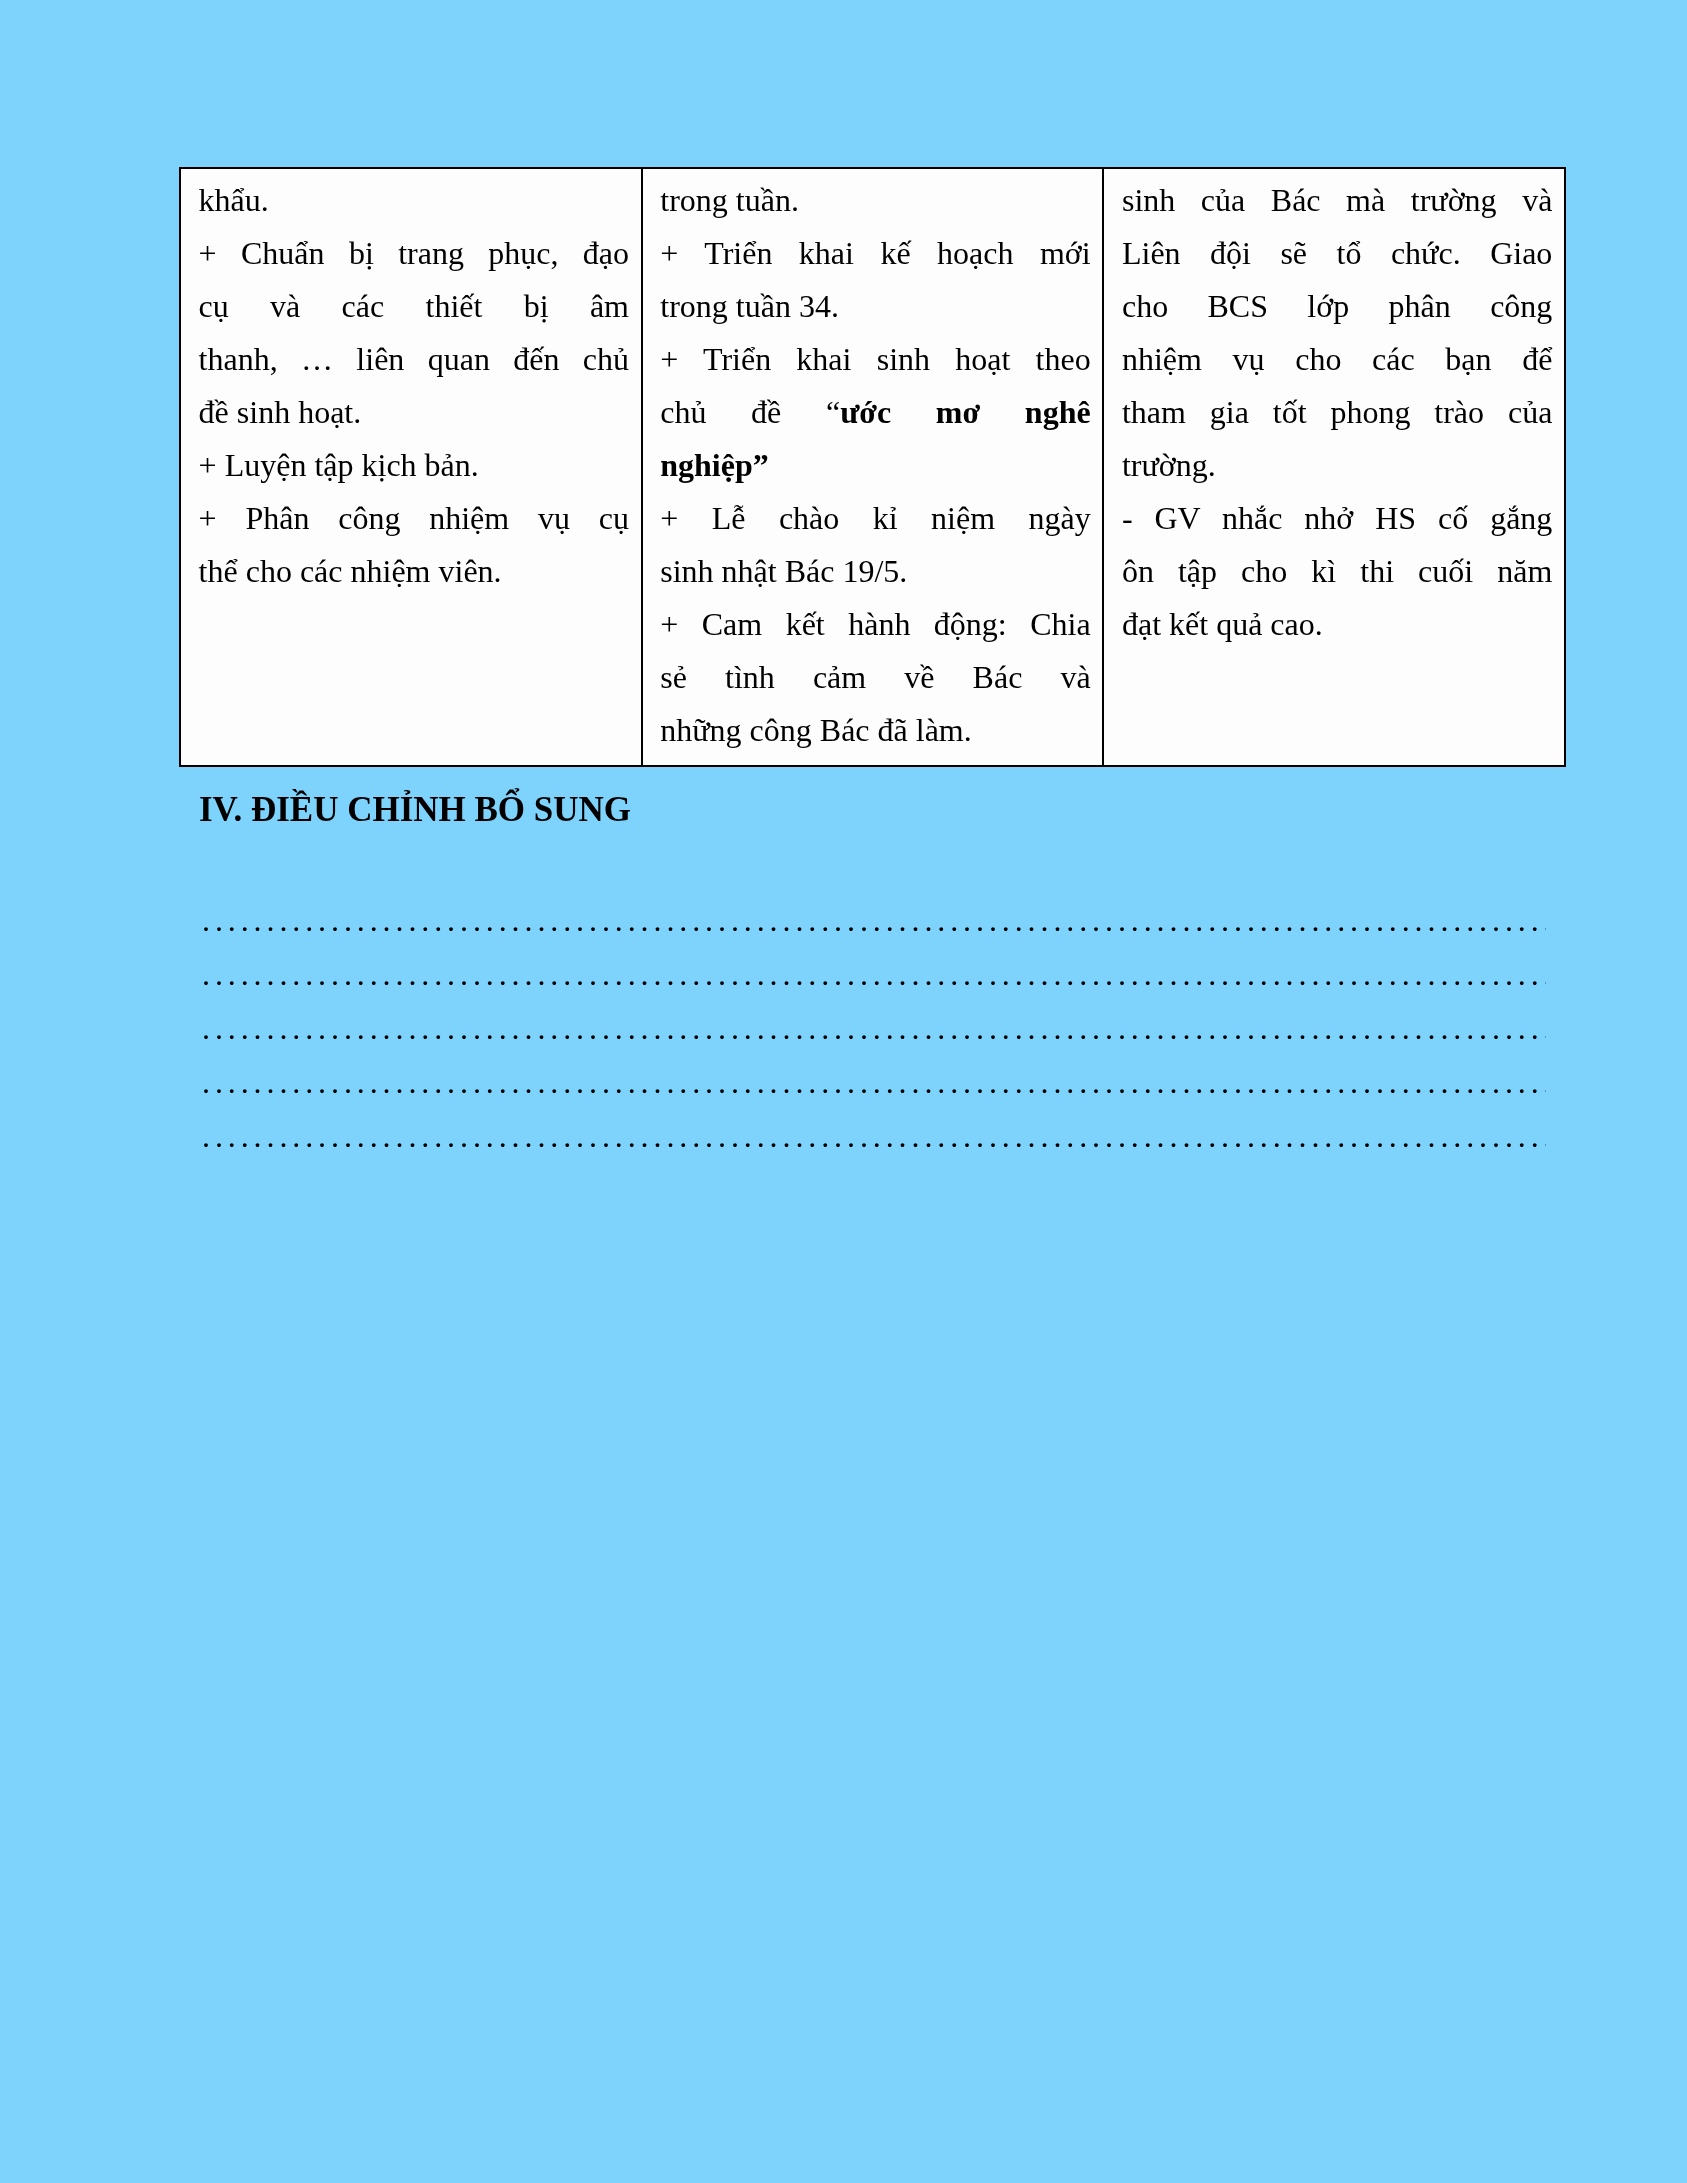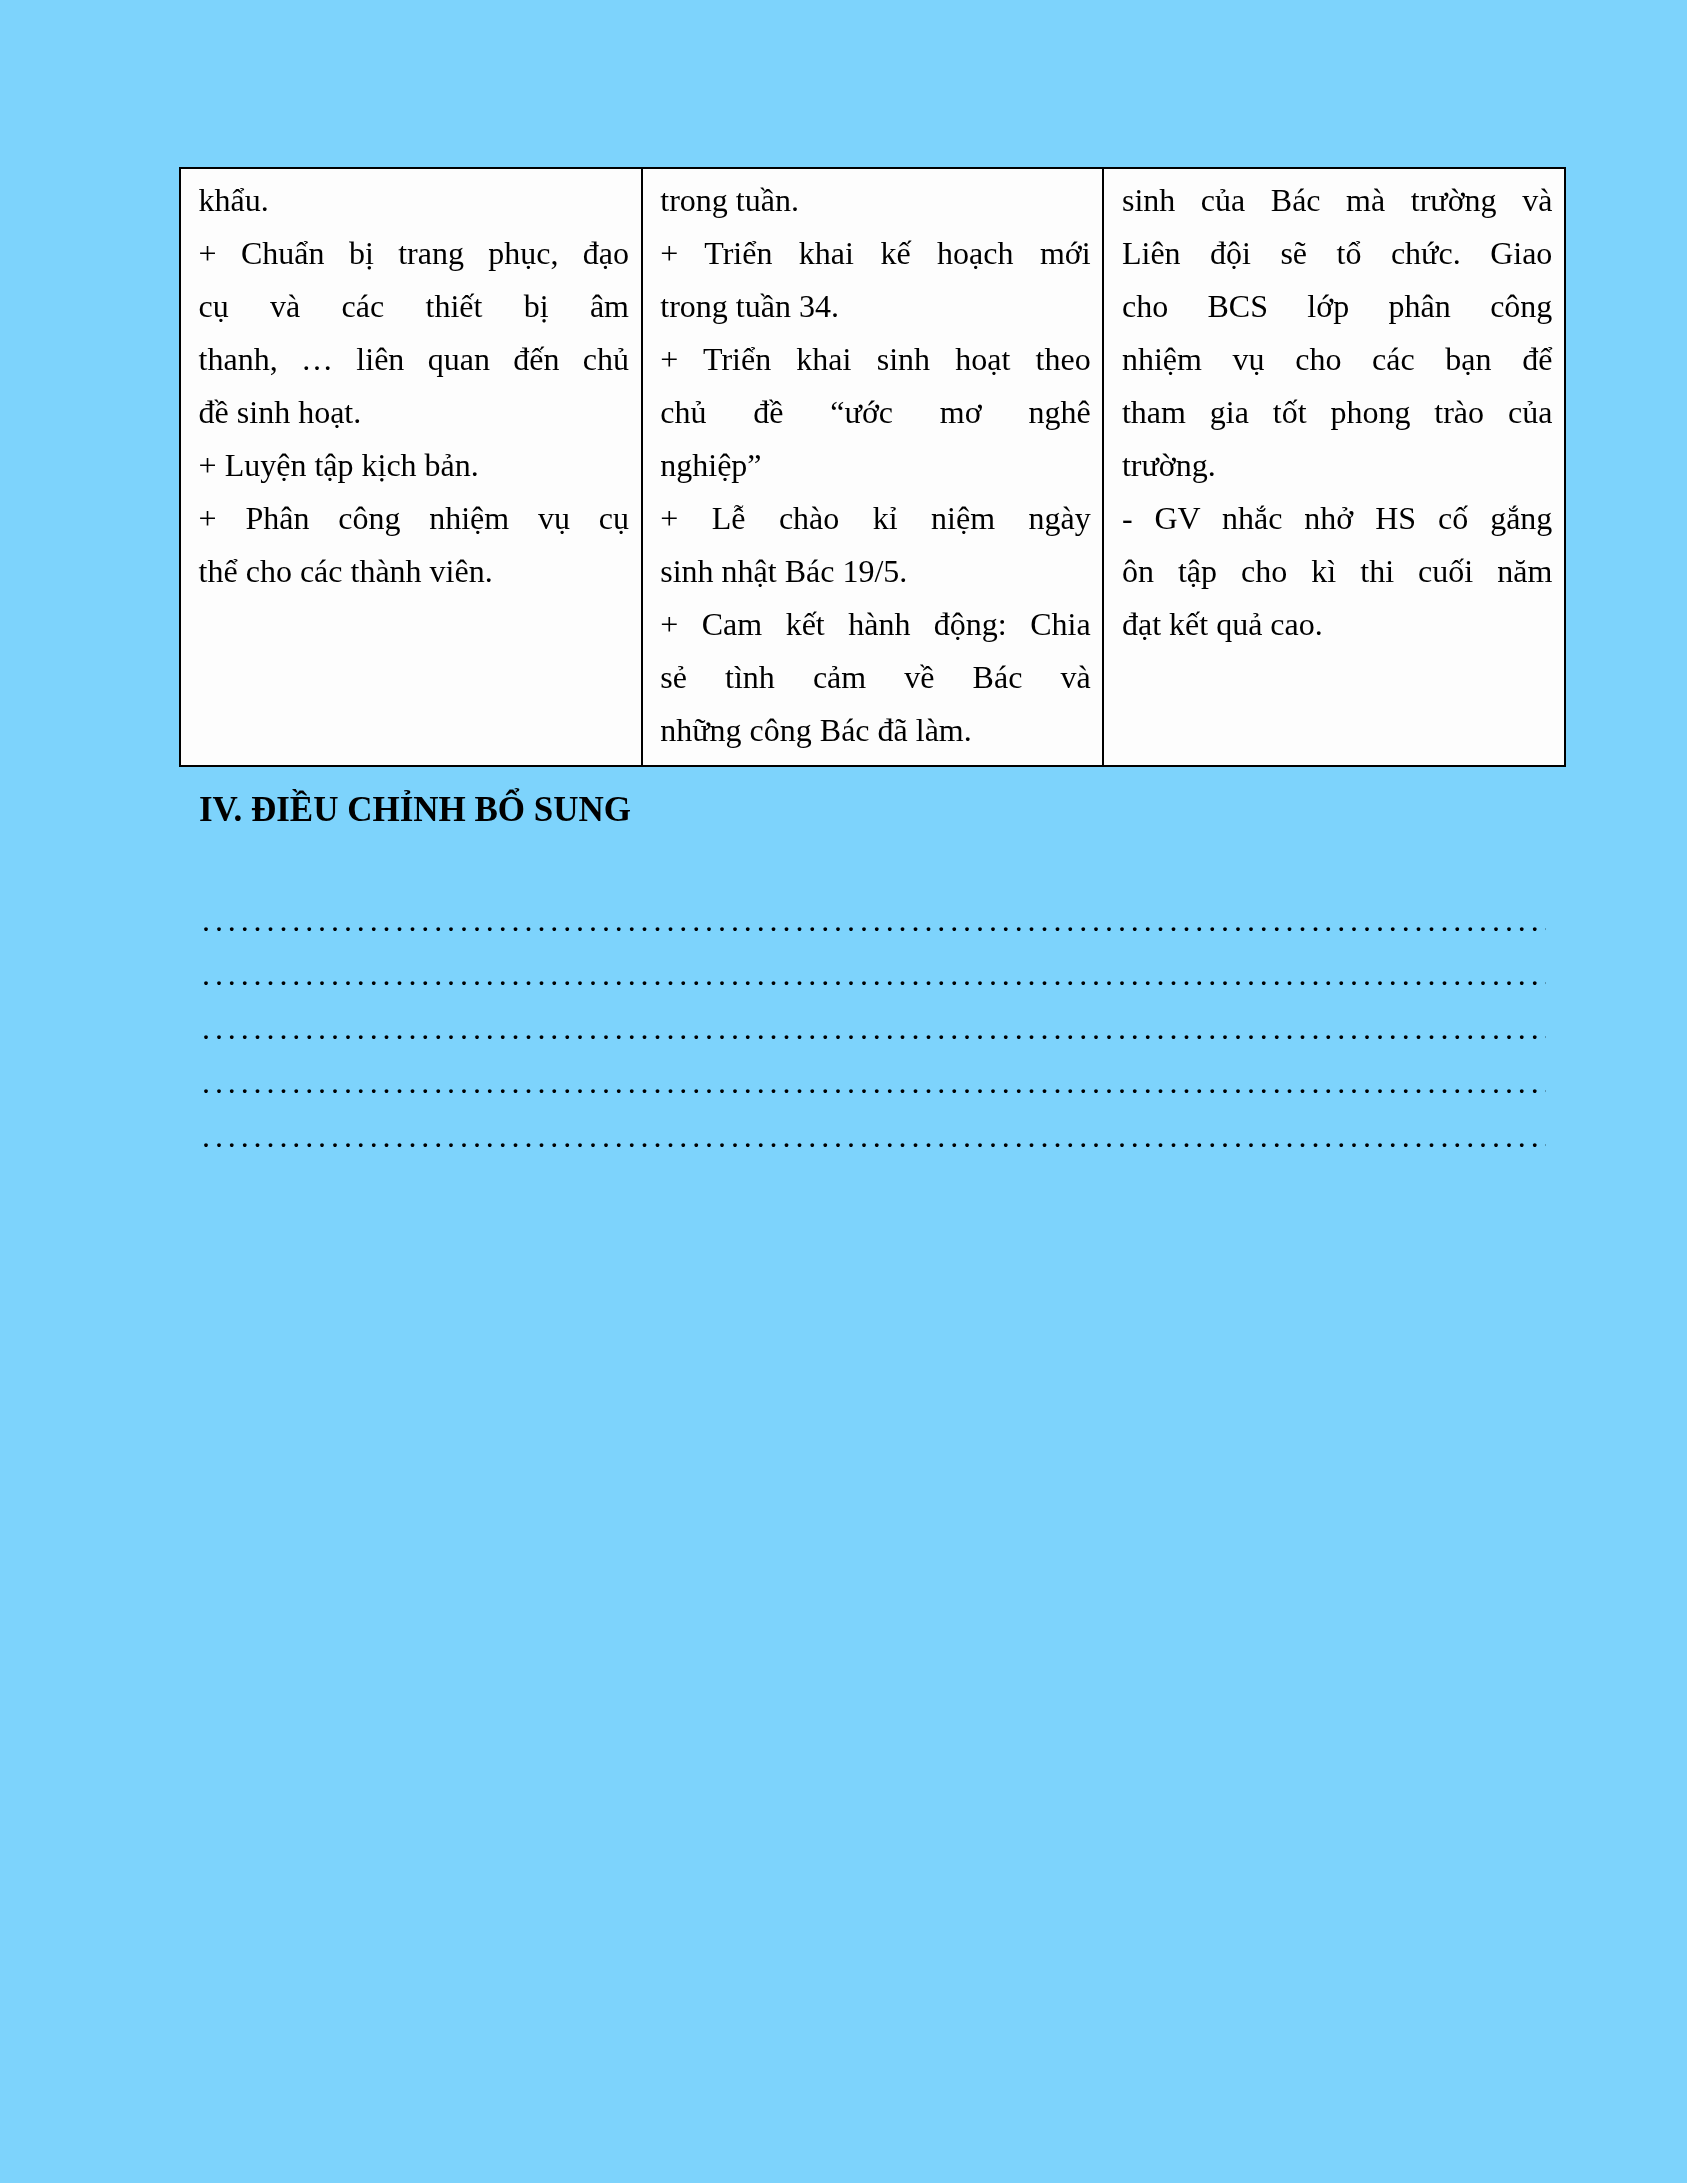--- a/index.html
+++ b/index.html
@@ -34,21 +34,21 @@
   }
   .doc-cell + .doc-cell { border-left: 2px solid #000000; }
   .line {
     text-align: left;
     white-space: normal;
   }
   .line.just {
     text-align: justify;
     text-align-last: justify;
   }
-  .line .b { font-weight: normal; }
+  .line .b { font-weight: bold; }
   .section-heading {
     position: absolute;
     left: 199px;
     top: 786px;
     font-size: 35px;
     font-weight: bold;
     line-height: 47px;
     white-space: nowrap;
   }
   .dotted-block {
@@ -73,21 +73,21 @@
 
   <div class="doc-table">
     <div class="doc-cell">
         <div class="line"><span>khẩu.</span></div>
         <div class="line just"><span>+ Chuẩn bị trang phục, đạo</span></div>
         <div class="line just"><span>cụ và các thiết bị âm</span></div>
         <div class="line just"><span>thanh, … liên quan đến chủ</span></div>
         <div class="line"><span>đề sinh hoạt.</span></div>
         <div class="line"><span>+ Luyện tập kịch bản.</span></div>
         <div class="line just"><span>+ Phân công nhiệm vụ cụ</span></div>
-        <div class="line"><span>thể cho các thành viên.</span></div>
+        <div class="line"><span>thể cho các nhiệm viên.</span></div>
       </div>
     <div class="doc-cell">
         <div class="line"><span>trong tuần.</span></div>
         <div class="line just"><span>+ Triển khai kế hoạch mới</span></div>
         <div class="line"><span>trong tuần 34.</span></div>
         <div class="line just"><span>+ Triển khai sinh hoạt theo</span></div>
         <div class="line just"><span>chủ đề “</span><span class="b">ước mơ nghê</span></div>
         <div class="line"><span class="b">nghiệp”</span></div>
         <div class="line just"><span>+ Lễ chào kỉ niệm ngày</span></div>
         <div class="line"><span>sinh nhật Bác 19/5.</span></div>

